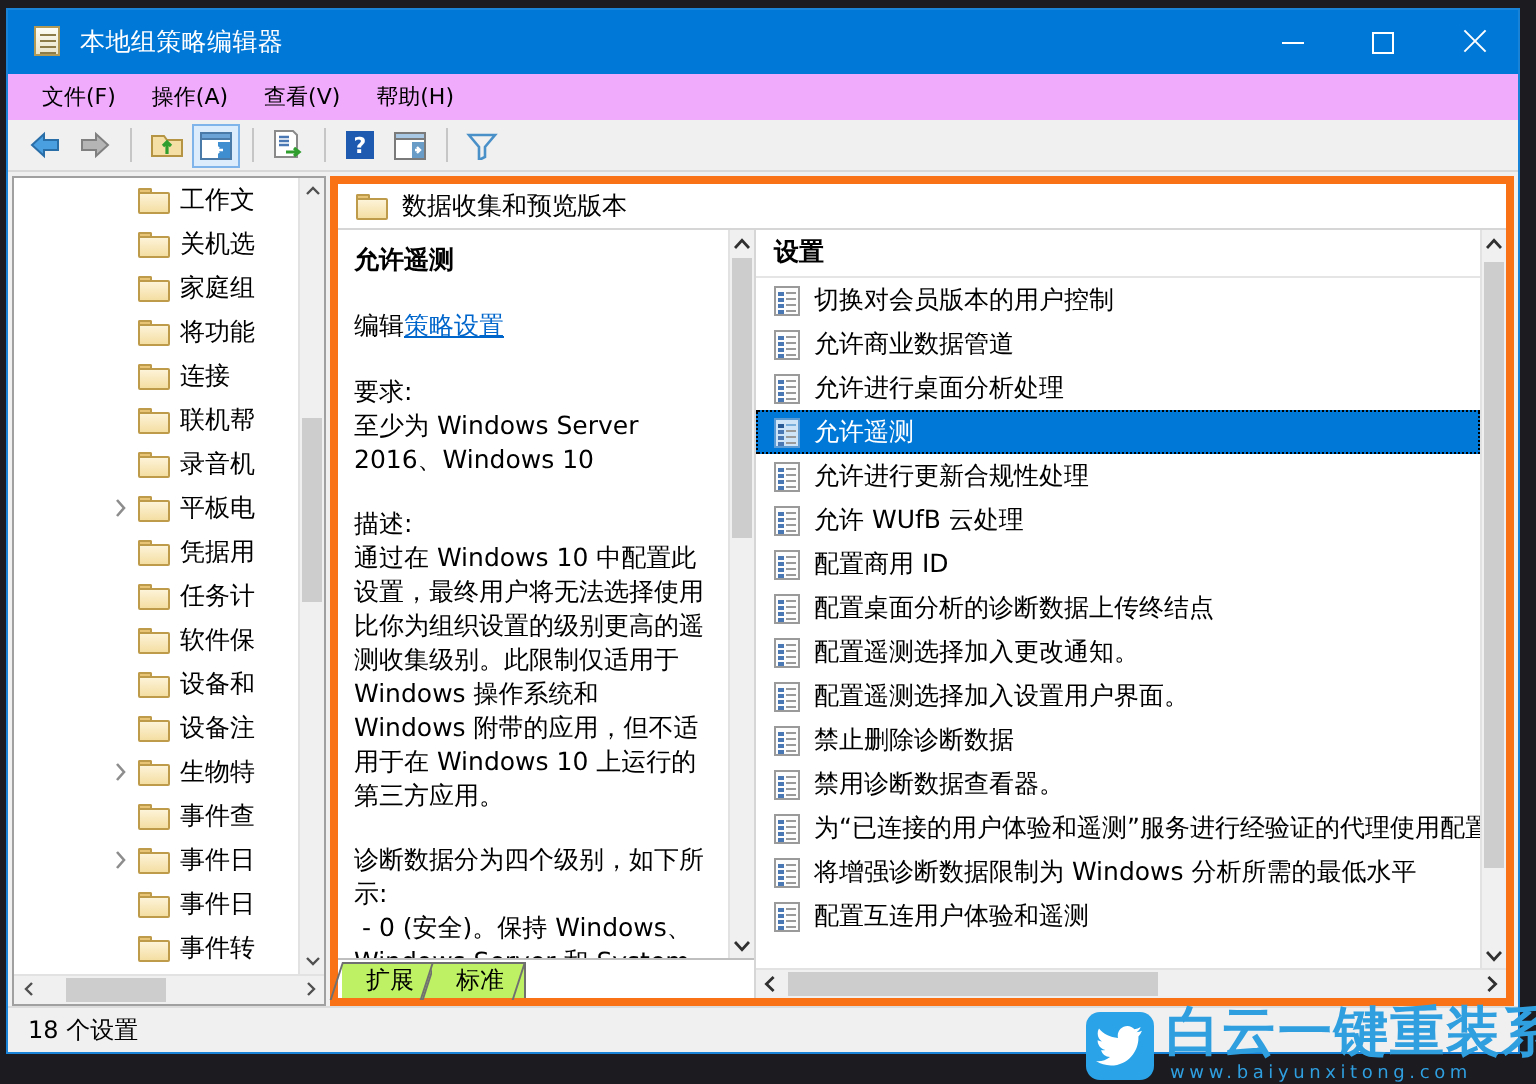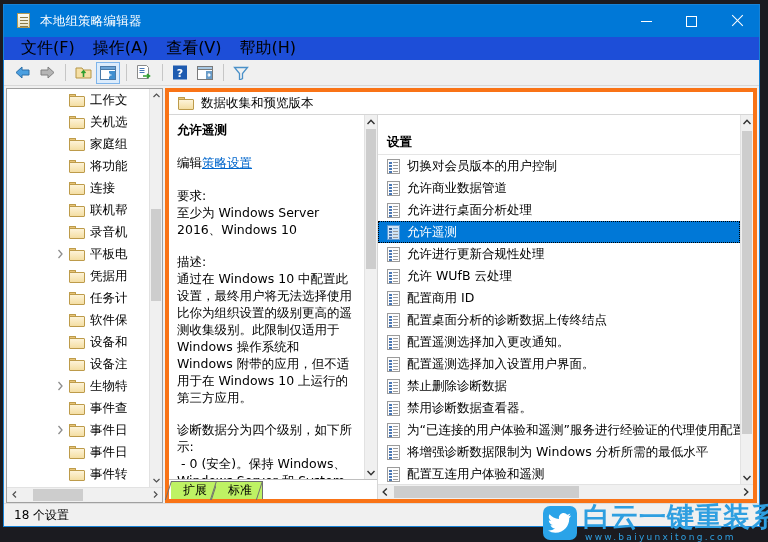--- a/index.html
+++ b/index.html
@@ -74,25 +74,25 @@
   }
   .gl-close::before, .gl-close::after {
     content:""; position: absolute; left: -1px; top: 5px;
     width: 15px; height: 1px; background: #fff;
   }
   .gl-close::before { transform: rotate(45deg); }
   .gl-close::after  { transform: rotate(-45deg); }
 
   
   .menubar {
-    height: 23px; background: #1d4ed8;
+    height: 23px; background: #f0abfc;
     display: flex; align-items: center;
     flex: 0 0 auto;
     padding-left: 8px;
-    font-size: 16px; color: #000;
+    font-size: 11px; color: #000;
   }
   .menu-item {
     padding: 3px 9px 3px 9px;
     cursor: default;
     white-space: nowrap;
   }
 
   
   .toolbar {
     height: 25px; background: #f0f0f0;
@@ -291,21 +291,20 @@
     border-left: 1px solid #d6d6d6;
     display: flex; flex-direction: column;
     min-width: 0;
     background: #fff;
     position: relative;
   }
   .list-clip { flex: 1 1 auto; position: relative; overflow: hidden; }
   .list-inner {
     position: absolute; left: 0; top: 0; right: 13px; bottom: 0;
     overflow: hidden;
-    margin-top: 16px;
   }
   .col-head {
     height: 23px; display: flex; align-items: center;
     padding-left: 9px; font-size: 12.5px; font-weight: bold;
     border-bottom: 1px solid #e5e5e5;
     background: #fff;
   }
   .li {
     height: 22px; display: flex; align-items: center;
     padding-left: 9px; font-size: 12.5px; white-space: nowrap;

